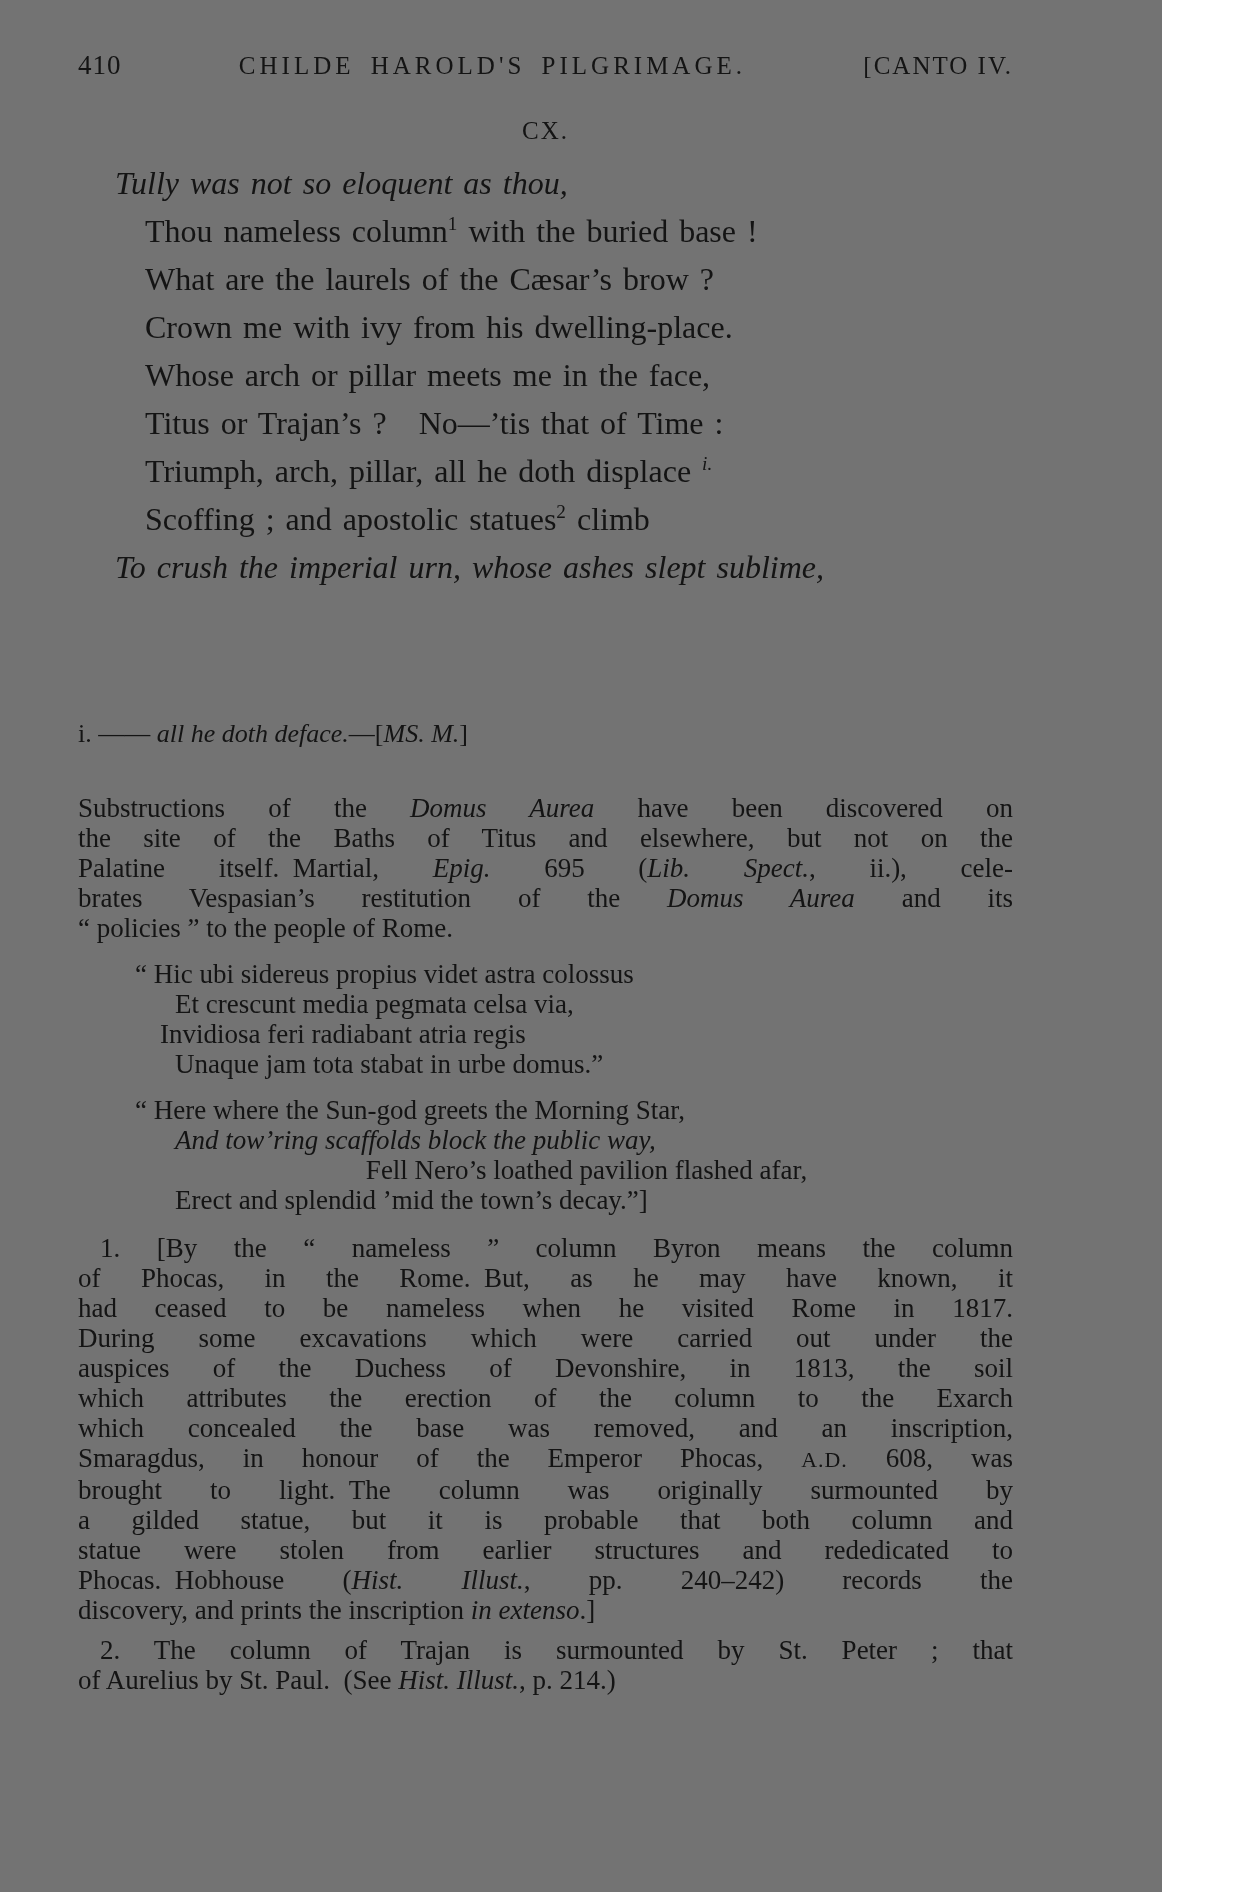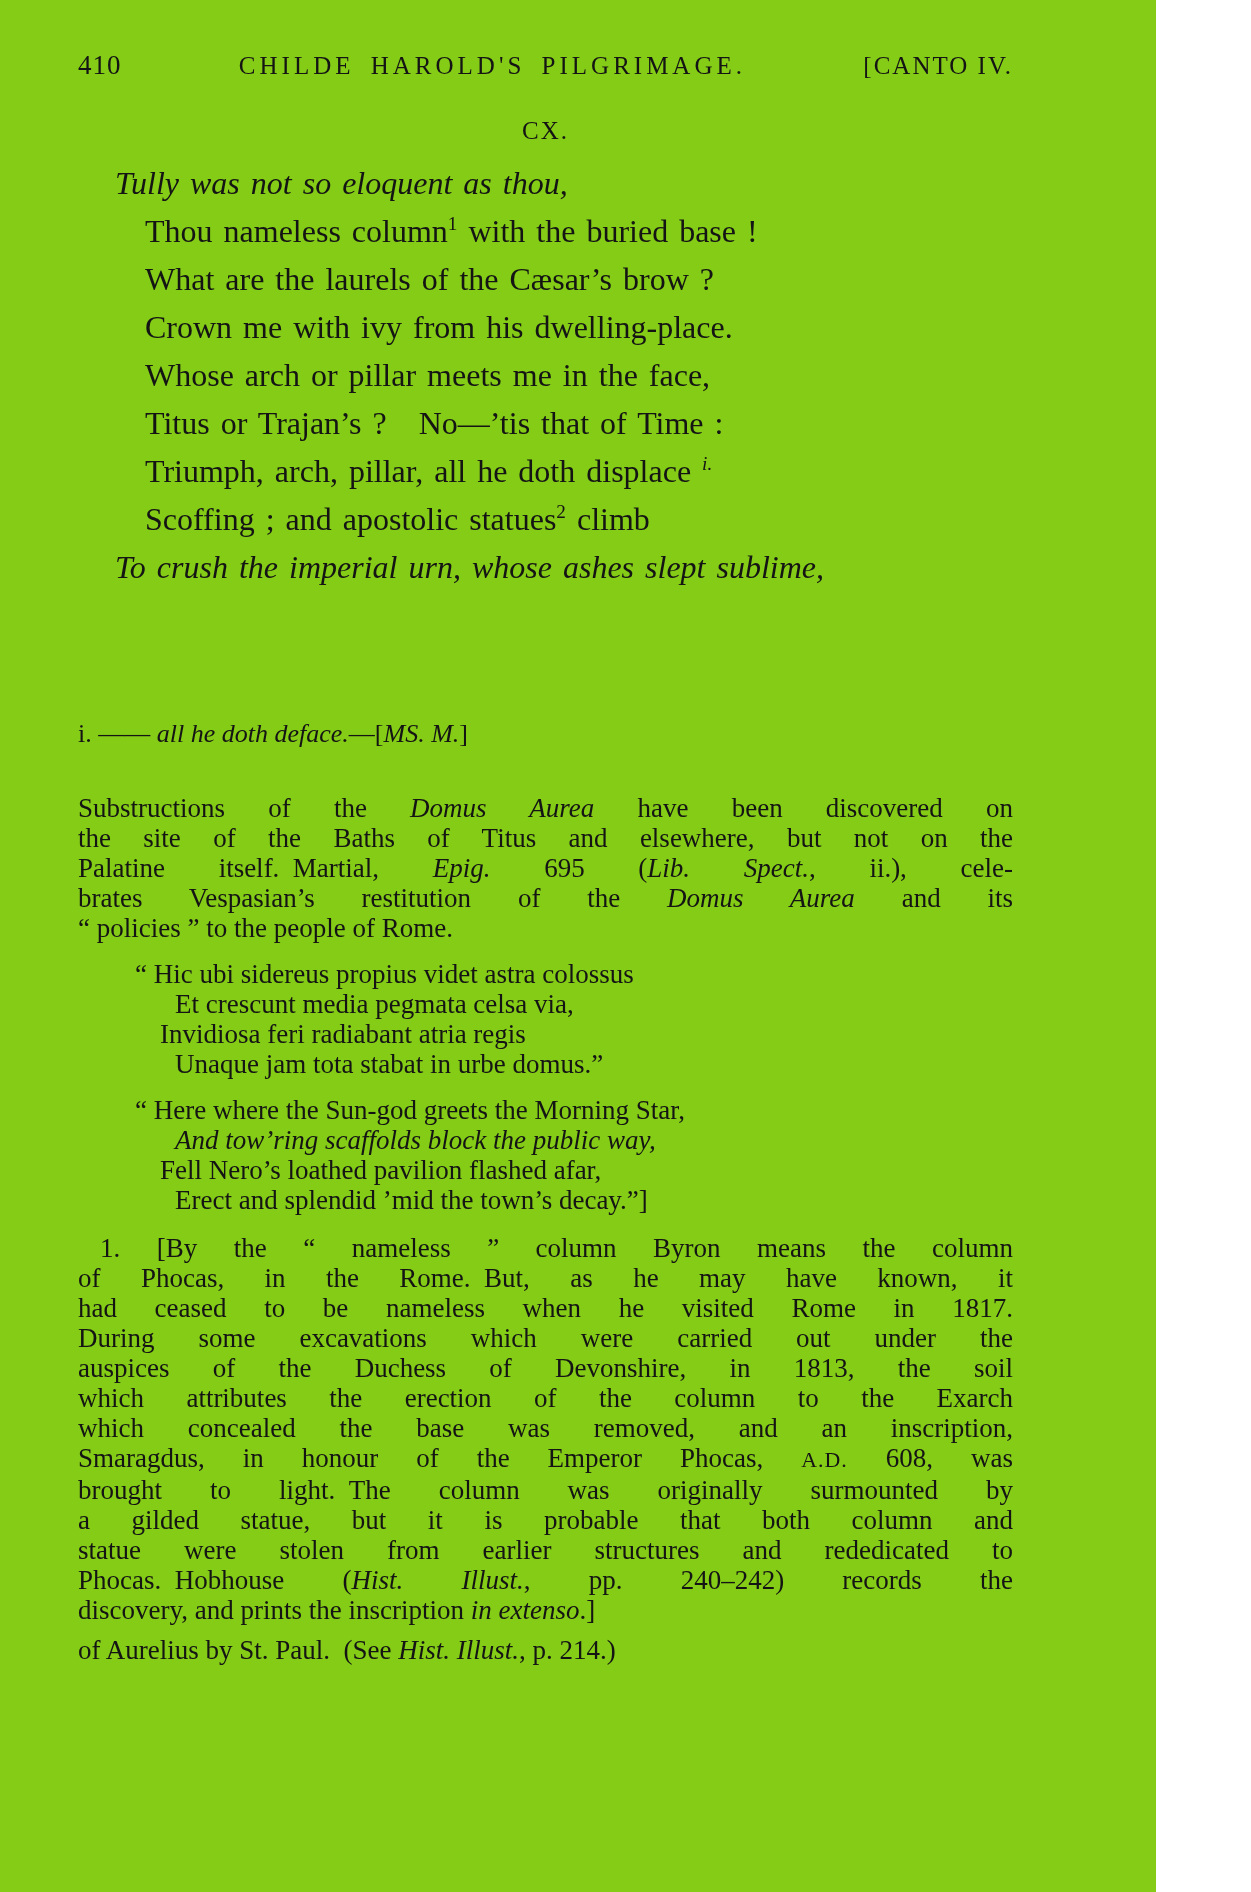--- a/index.html
+++ b/index.html
@@ -4,24 +4,25 @@
 <style>
   html, body {
     margin: 0;
     padding: 0;
     background: #ffffff;
   }
   .page {
     position: relative;
     width: 1156px;
     height: 1892px;
-    background: #84cc16;
+    background: #737373;
     color: #141414;
     font-family: "Liberation Serif", "DejaVu Serif", serif;
     overflow: hidden;
+    padding-left: 6px;
   }
   .column {
     position: absolute;
     left: 78px;
     top: 0;
     width: 935px;
   }
   
   .header {
     margin-top: 50px;
@@ -126,39 +127,40 @@
         </div>
       <div class="quote">
           <div class="line" style="text-indent: 57px;"><span class="seg">“ Hic ubi sidereus propius videt astra colossus</span></div>
           <div class="line" style="text-indent: 97px;"><span class="seg">Et crescunt media pegmata celsa via,</span></div>
           <div class="line" style="text-indent: 82px;"><span class="seg">Invidiosa feri radiabant atria regis</span></div>
           <div class="line" style="text-indent: 97px;"><span class="seg">Unaque jam tota stabat in urbe domus.”</span></div>
         </div>
       <div class="quote">
           <div class="line" style="text-indent: 57px;"><span class="seg">“ Here where the Sun-god greets the Morning Star,</span></div>
           <div class="line" style="text-indent: 97px; font-style: italic;"><span class="seg">And tow’ring scaffolds block the public way,</span></div>
-          <div class="line" style="text-indent: 82px;"><span class="seg">Fell Nero’s loathed pavilion flashed afar,</span></div>
+          <div class="line" style="text-indent: 82px; text-align: center;"><span class="seg">Fell Nero’s loathed pavilion flashed afar,</span></div>
           <div class="line" style="text-indent: 97px;"><span class="seg">Erect and splendid ’mid the town’s decay.”]</span></div>
         </div>
       <div class="note-block">
           <div class="line just" style="text-indent: 22px;"><span class="seg">1. [By the “ nameless ” column Byron means the column</span></div>
           <div class="line just"><span class="seg">of Phocas, in the Rome. But, as he may have known, it</span></div>
           <div class="line just"><span class="seg">had ceased to be nameless when he visited Rome in 1817.</span></div>
           <div class="line just"><span class="seg">During some excavations which were carried out under the</span></div>
           <div class="line just"><span class="seg">auspices of the Duchess of Devonshire, in 1813, the soil</span></div>
           <div class="line just"><span class="seg">which attributes the erection of the column to the Exarch</span></div>
           <div class="line just"><span class="seg">which concealed the base was removed, and an inscription,</span></div>
           <div class="line just"><span class="seg">Smaragdus, in honour of the Emperor Phocas, </span><span class="seg sc">A.D.</span><span class="seg"> 608, was</span></div>
           <div class="line just"><span class="seg">brought to light. The column was originally surmounted by</span></div>
           <div class="line just"><span class="seg">a gilded statue, but it is probable that both column and</span></div>
           <div class="line just"><span class="seg">statue were stolen from earlier structures and rededicated to</span></div>
           <div class="line just"><span class="seg">Phocas. Hobhouse (</span><span class="seg it">Hist. Illust.</span><span class="seg">, pp. 240–242) records the</span></div>
           <div class="line"><span class="seg">discovery, and prints the inscription </span><span class="seg it">in extenso</span><span class="seg">.]</span></div>
         </div>
       <div class="note-block second">
+          <div class="line just" style="text-indent: 22px;"><span class="seg">2. The column of Trajan is surmounted by St. Peter ; that</span></div>
           <div class="line"><span class="seg">of Aurelius by St. Paul. (See </span><span class="seg it">Hist. Illust.</span><span class="seg">, p. 214.)</span></div>
         </div>
     </div>
 
   </div>
 
   <div class="speck" style="left:1210px; top:82px; width:4px; height:4px;"></div>
   <div class="speck" style="left:1229px; top:109px; width:4px; height:3px;"></div>
   <div class="speck" style="left:1193px; top:437px; width:6px; height:3px; border-radius:1px;"></div>
 </div>

